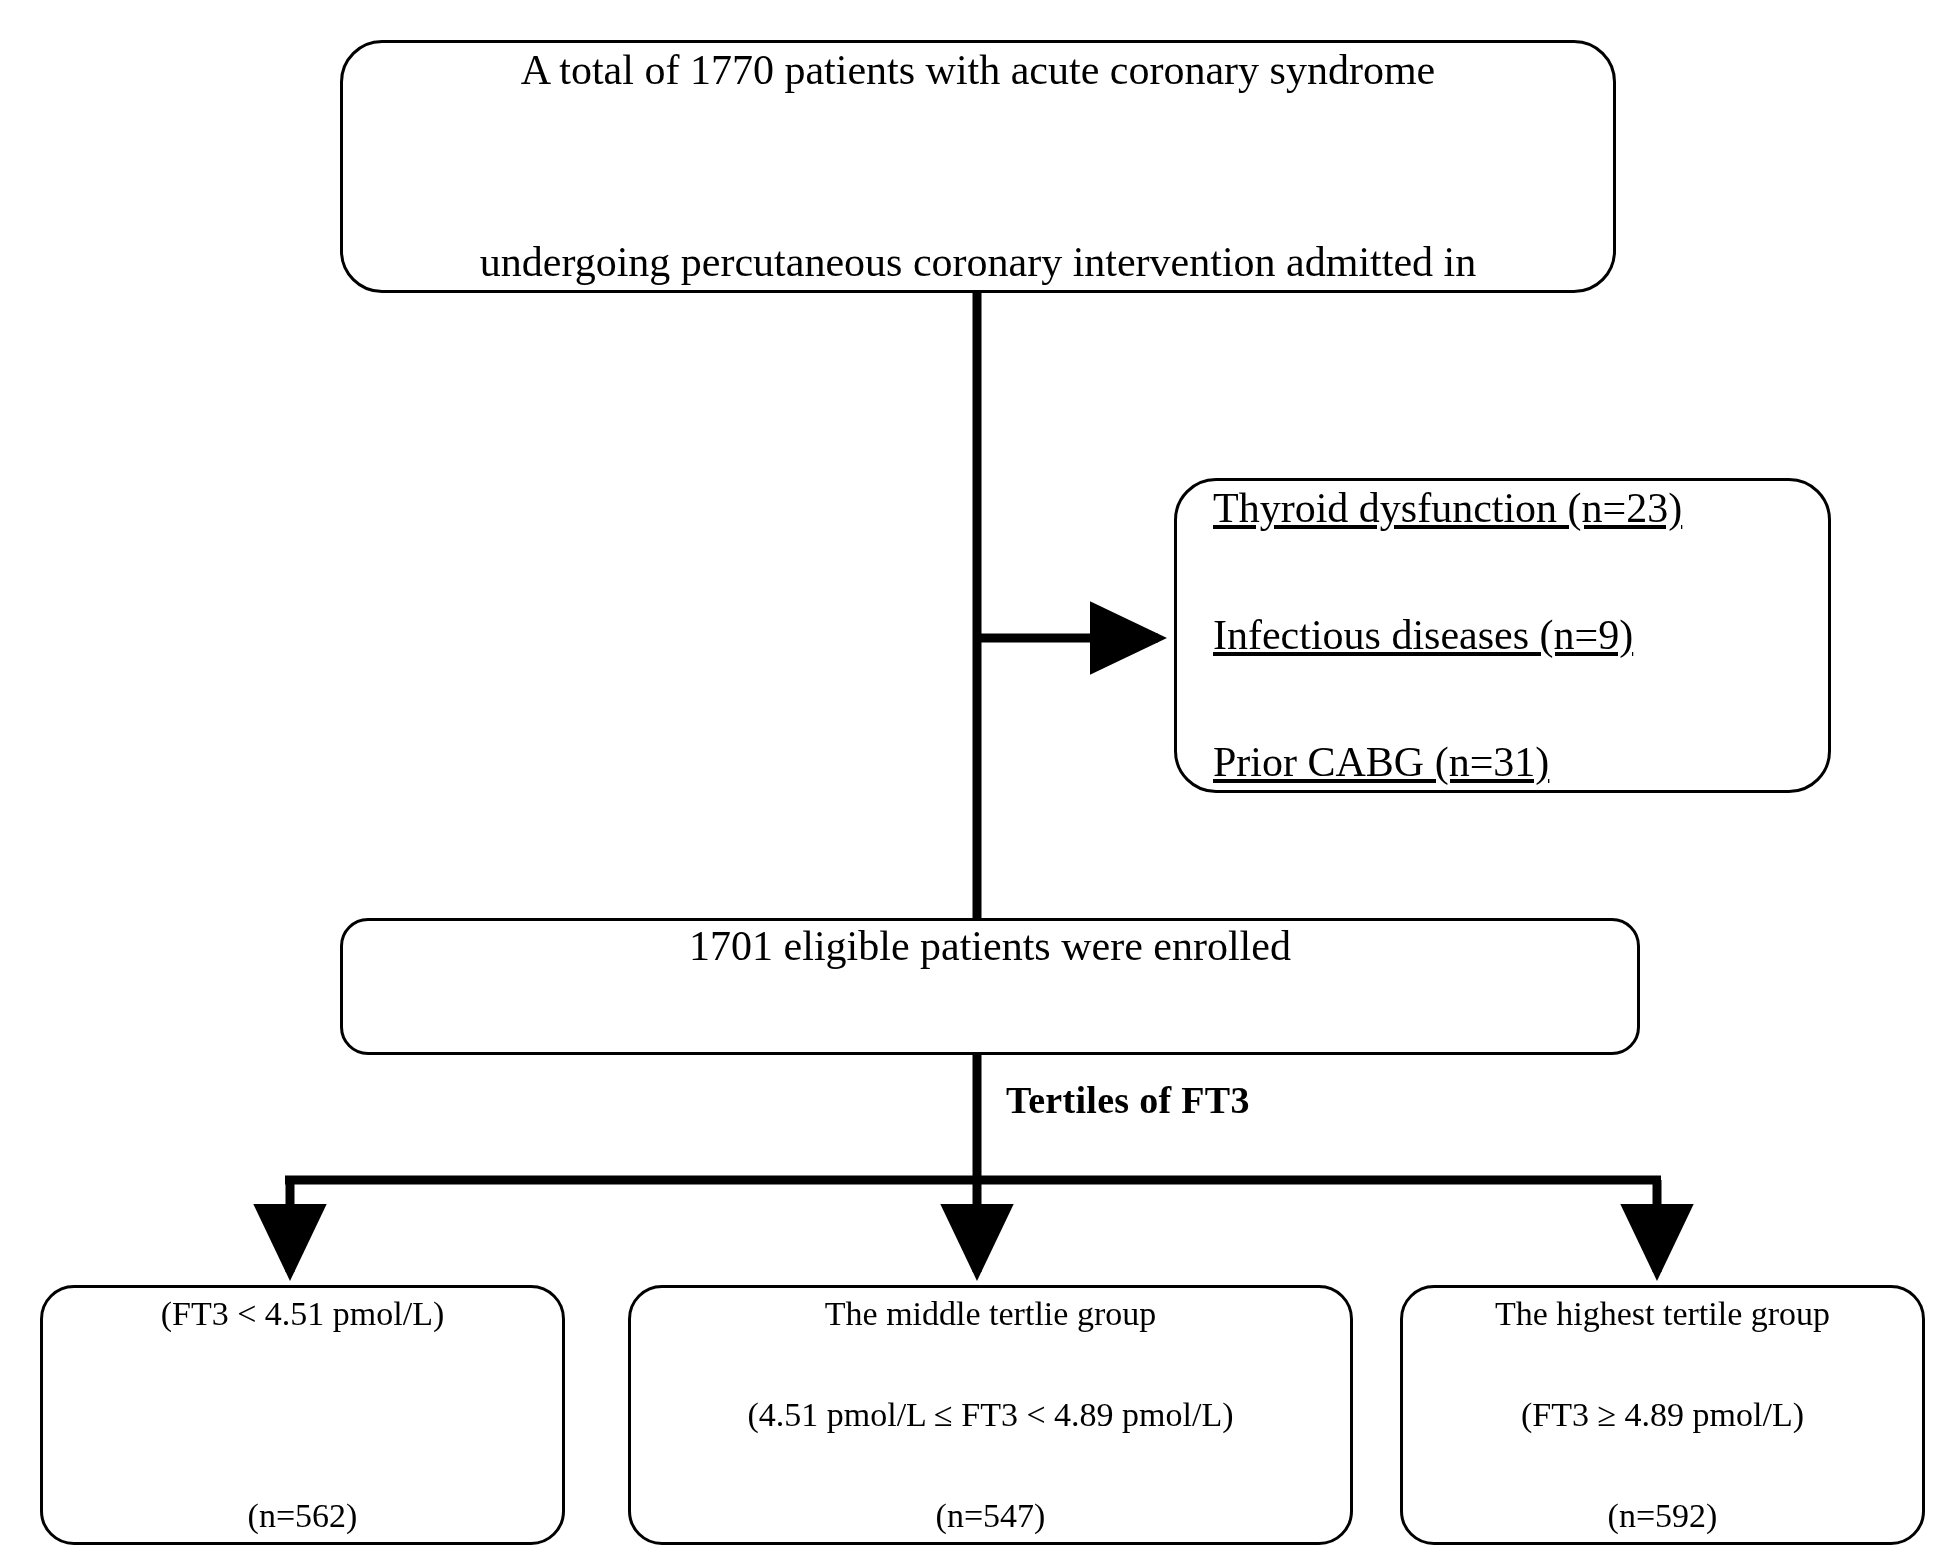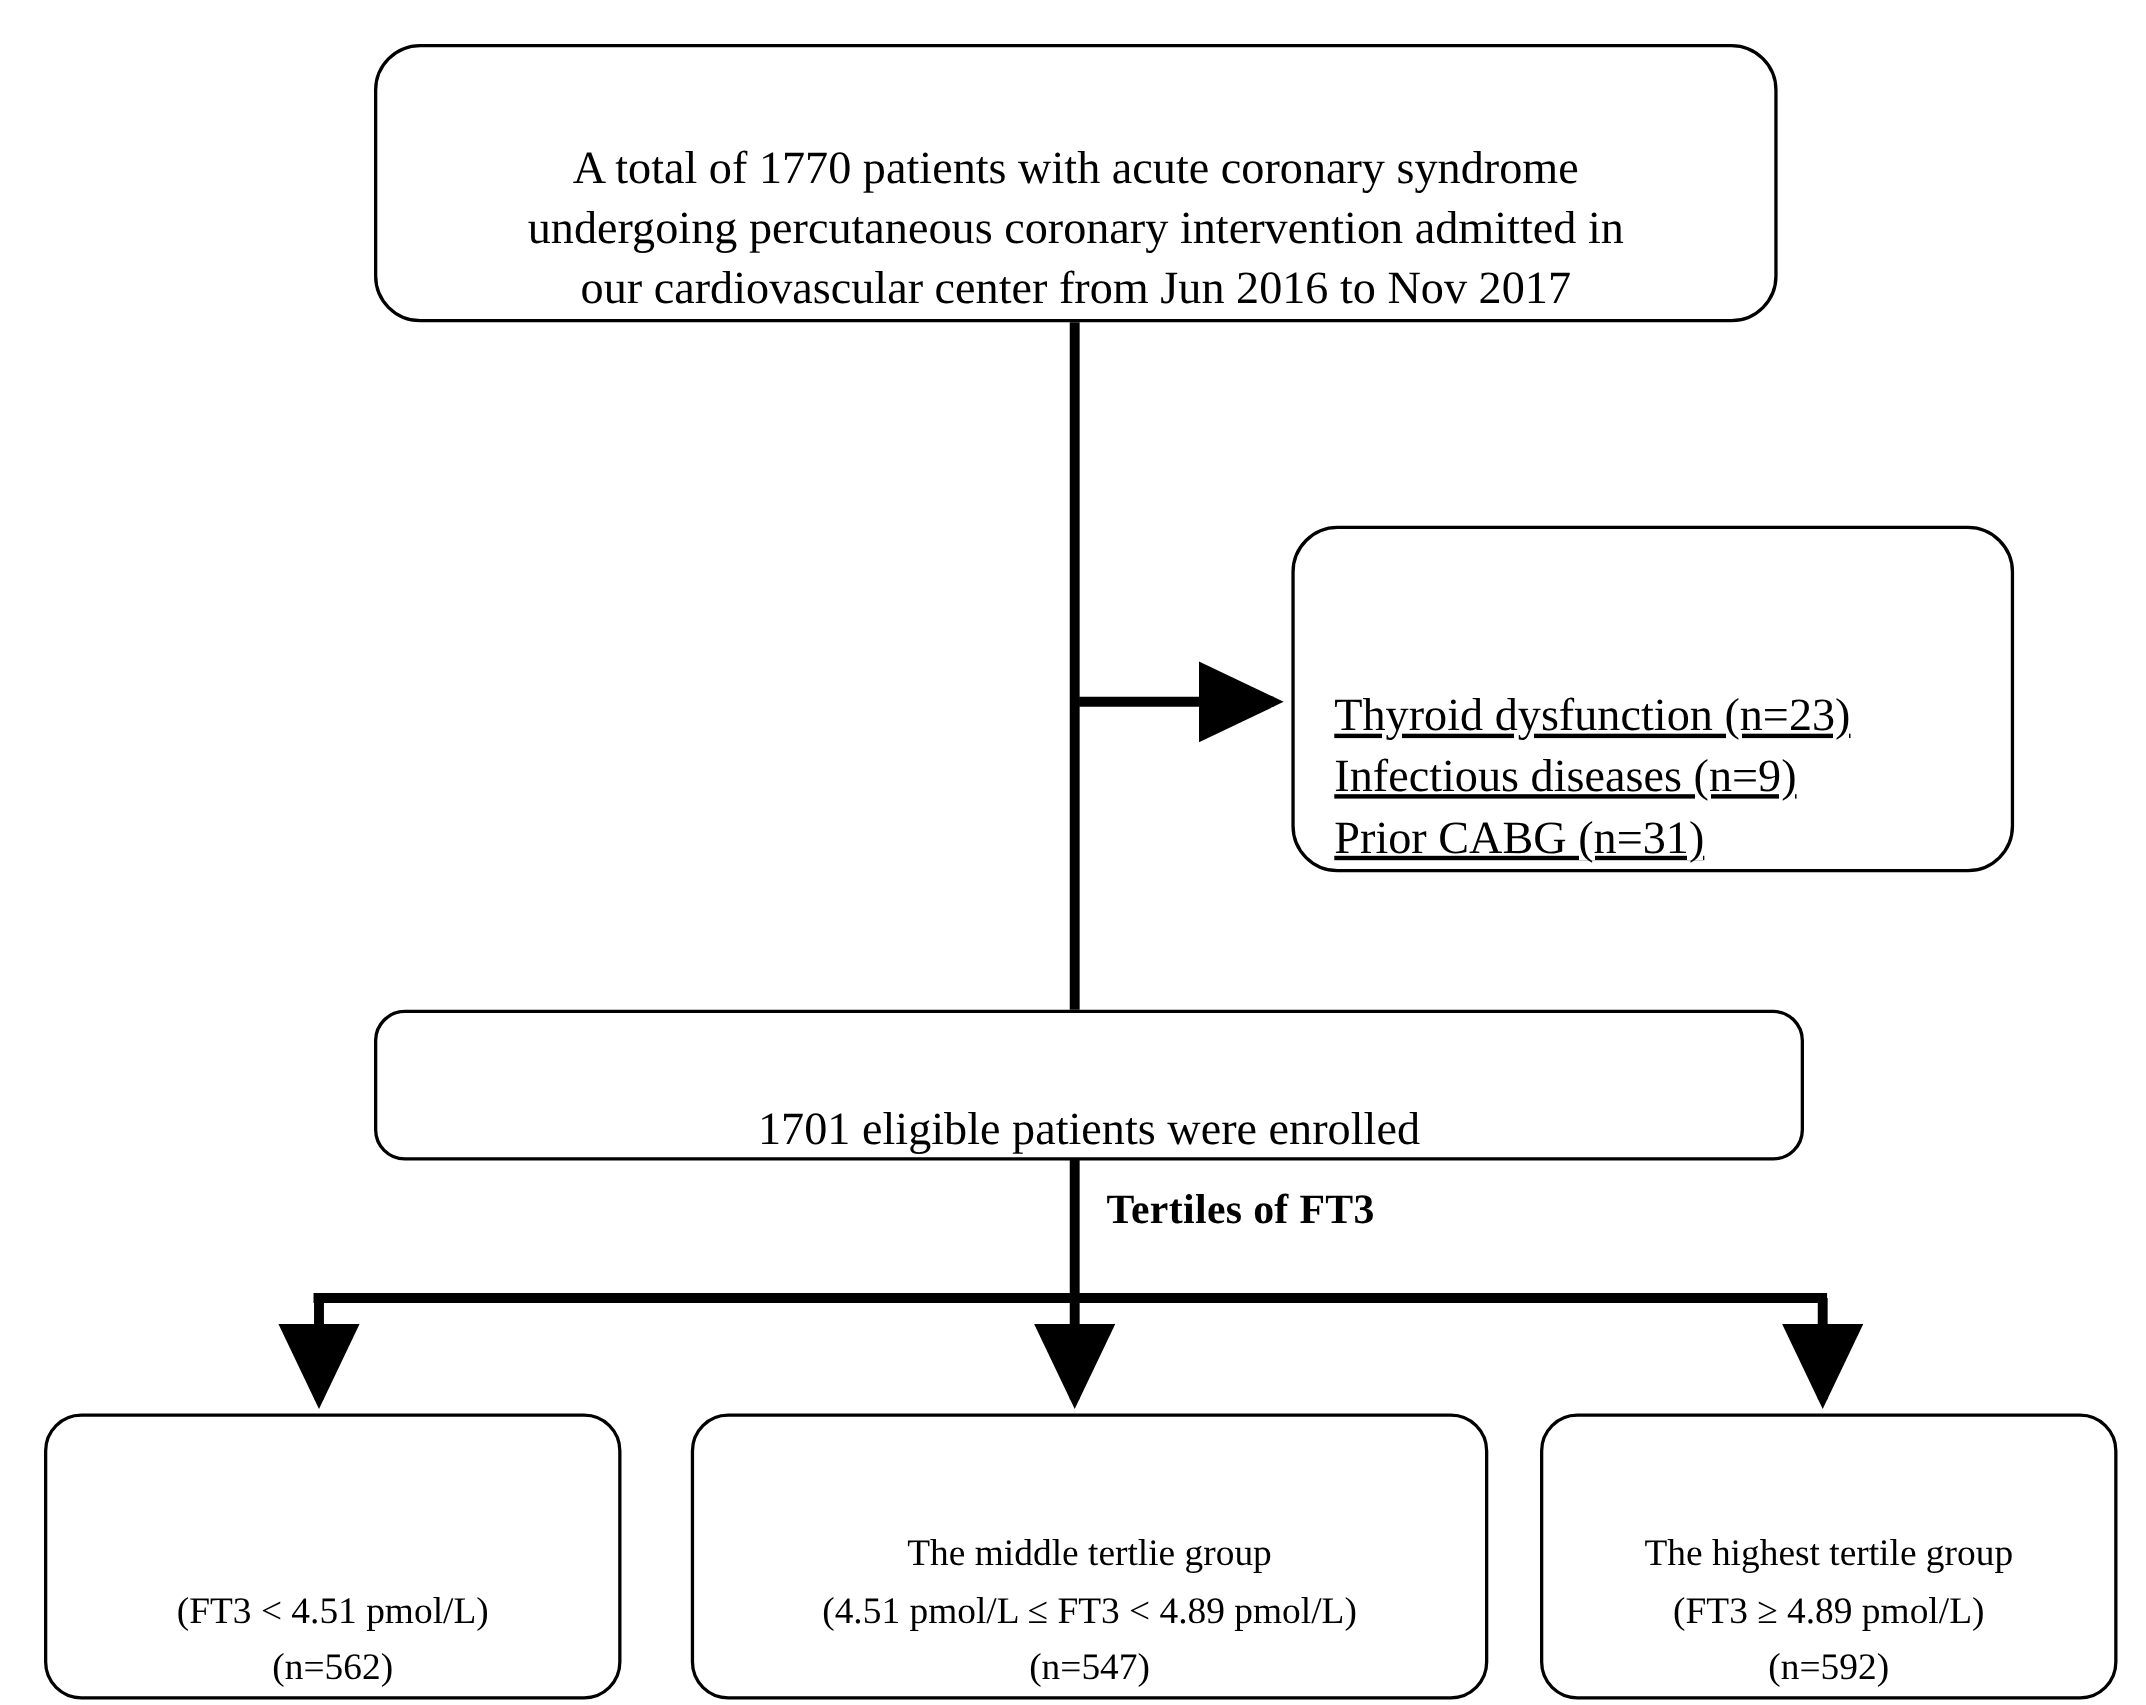--- a/index.html
+++ b/index.html
@@ -27,21 +27,21 @@
     height: 1550px;
     pointer-events: none;
   }
   .node {
     position: absolute;
     box-sizing: border-box;
     border: 3px solid #000000;
     background: #ffffff;
     display: flex;
     flex-direction: column;
-    justify-content: flex-end;
+    justify-content: space-between;
     align-items: center;
     text-align: center;
   }
   .node .line {
     display: block;
     white-space: nowrap;
   }
 
   
   #node-enrollment {
@@ -126,21 +126,20 @@
     <line x1="290" y1="1180" x2="290" y2="1272" stroke="#000000" stroke-width="9" marker-end="url(#arrowhead)"></line>
 
     <line x1="977" y1="1180" x2="977" y2="1272" stroke="#000000" stroke-width="9" marker-end="url(#arrowhead)"></line>
 
     <line x1="1657" y1="1180" x2="1657" y2="1272" stroke="#000000" stroke-width="9" marker-end="url(#arrowhead)"></line>
   </svg>
 
   <div class="node" id="node-enrollment">
     <span class="line">A total of 1770 patients with acute coronary syndrome</span>
     <span class="line">undergoing percutaneous coronary intervention admitted in</span>
-    <span class="line">our cardiovascular center from Jun 2016 to Nov 2017</span>
   </div>
 
   <div class="node" id="node-exclusions">
     <span class="line">Thyroid dysfunction (n=23)</span>
     <span class="line">Infectious diseases (n=9)</span>
     <span class="line">Prior CABG (n=31)</span>
   </div>
 
   <div class="node" id="node-eligible">
     <span class="line">1701 eligible patients were enrolled</span>

